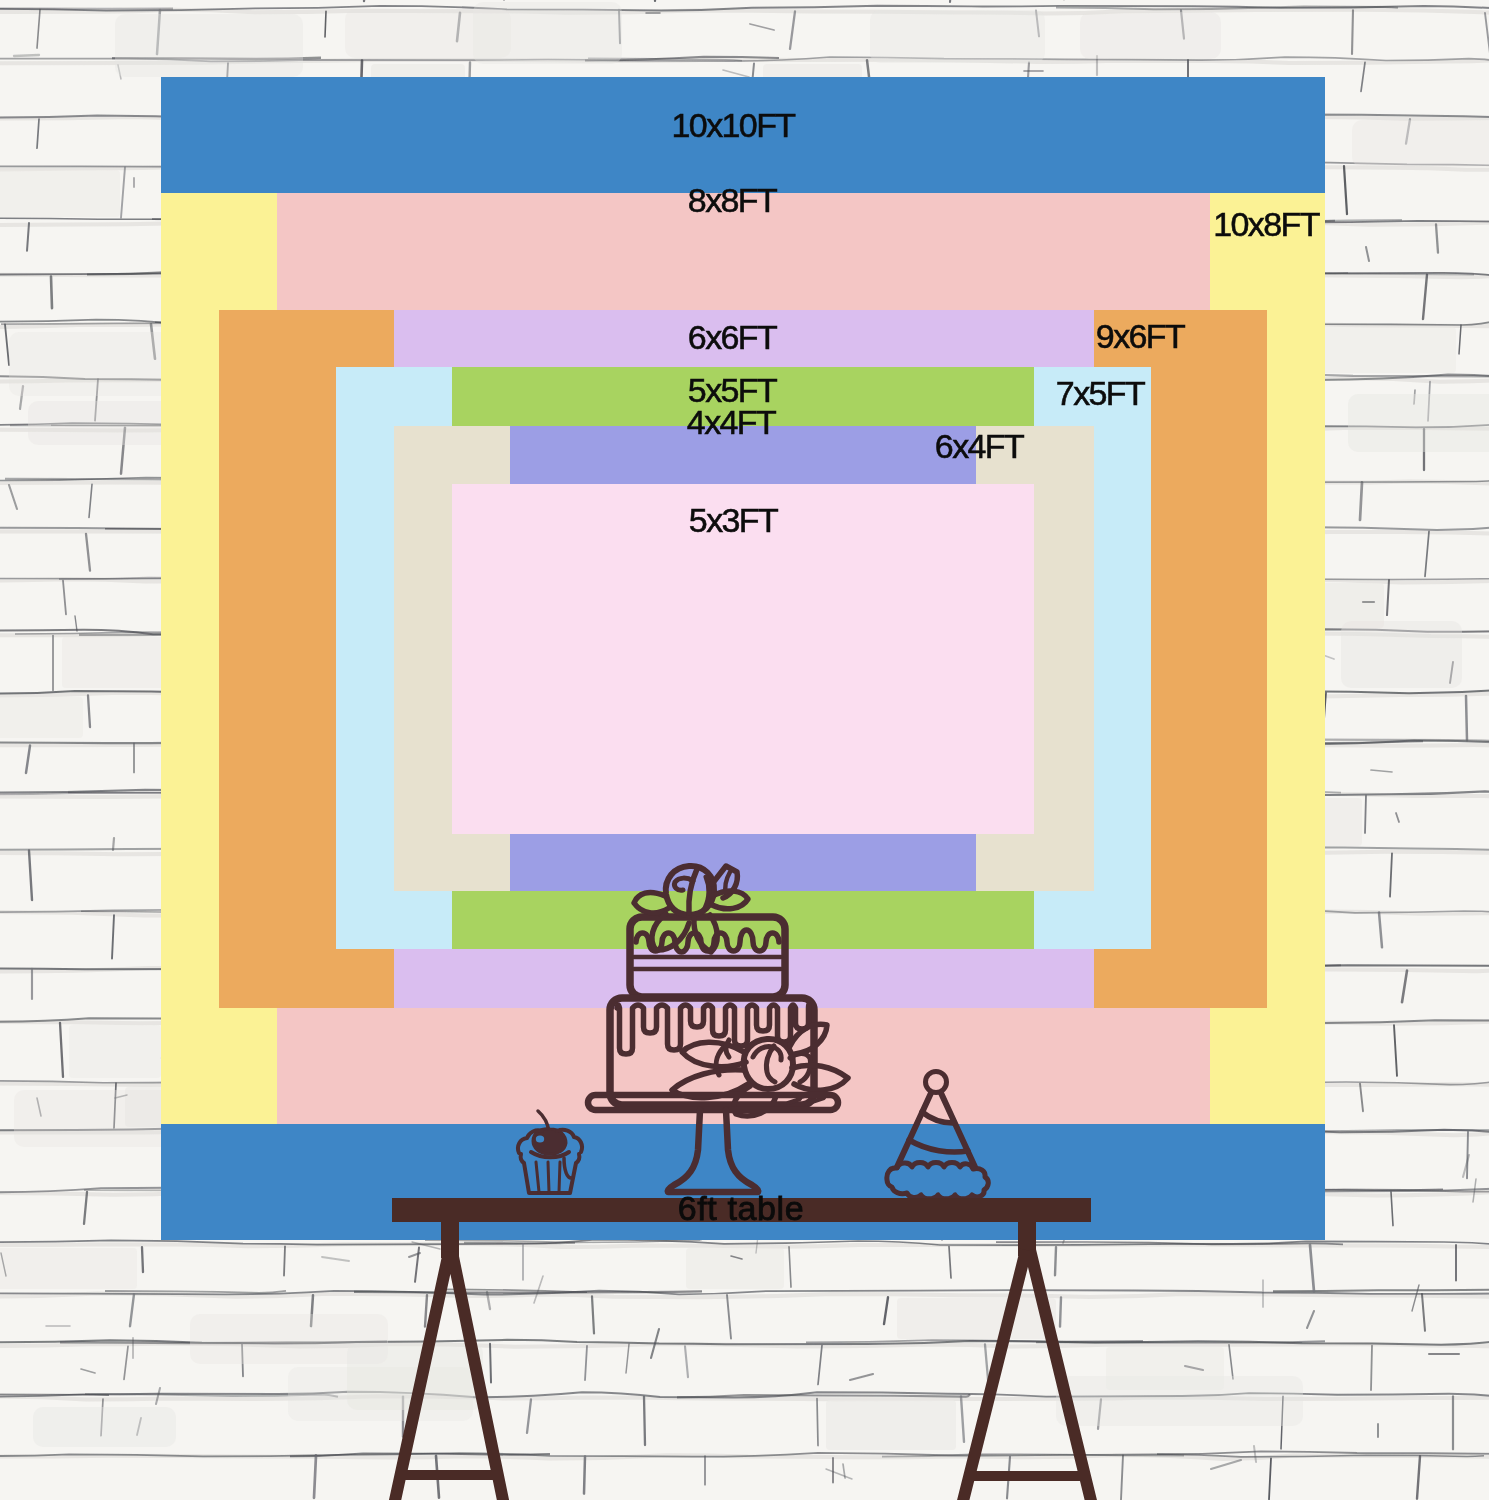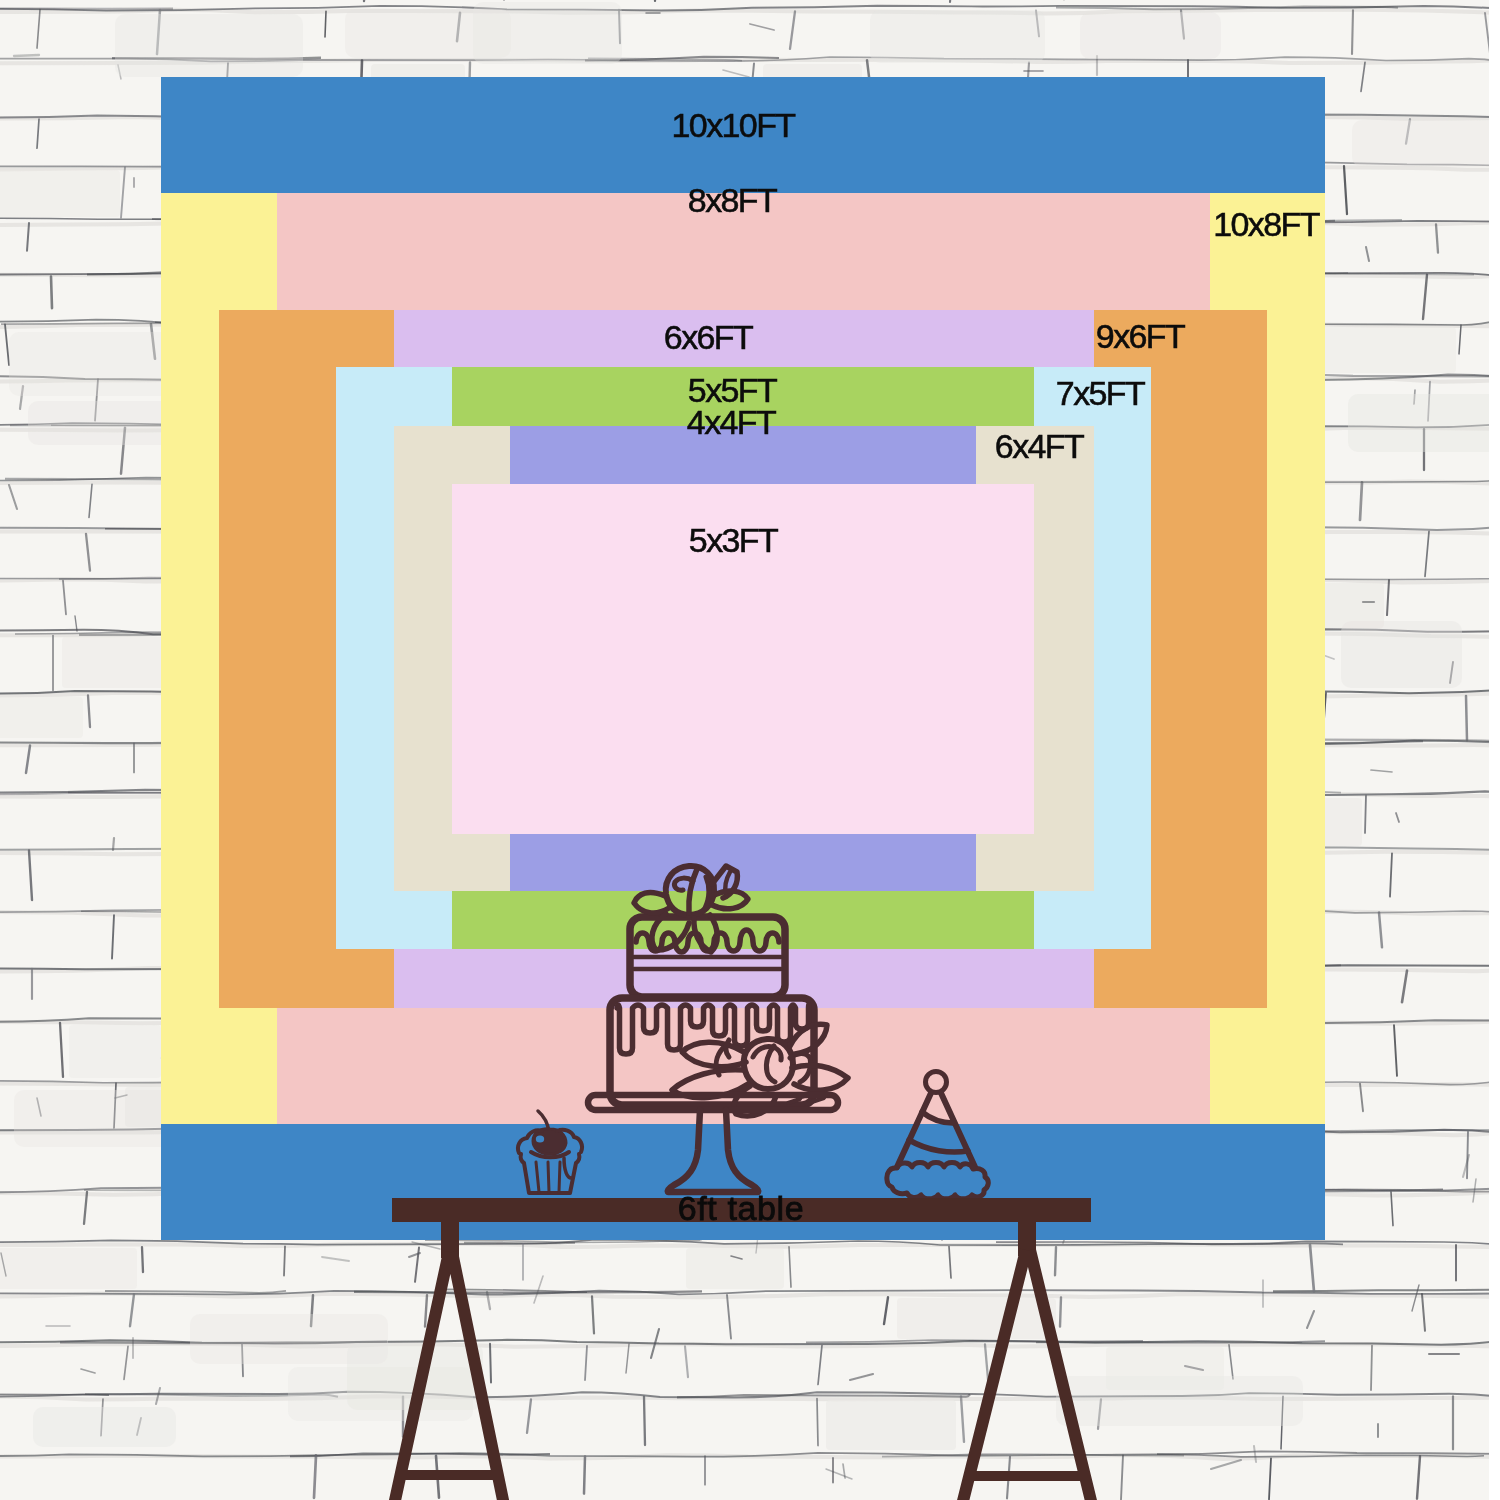--- a/index.html
+++ b/index.html
@@ -623,33 +623,33 @@
 <div class="rect" style="left:510px;top:426px;width:466px;height:465px;background:#9c9ee5"></div>
 
 <div class="rect" style="left:452px;top:484px;width:582px;height:350px;background:#fbdef0"></div>
 
 <div class="lab" style="left:733px;top:125px">10x10FT</div>
 
 <div class="lab" style="left:732px;top:200px">8x8FT</div>
 
 <div class="lab" style="left:1266px;top:224px">10x8FT</div>
 
-<div class="lab" style="left:708px;top:337px">6x6FT</div>
+<div class="lab" style="left:732px;top:337px">6x6FT</div>
 
 <div class="lab" style="left:1140px;top:336px">9x6FT</div>
 
 <div class="lab" style="left:732px;top:390px">5x5FT</div>
 
 <div class="lab" style="left:1100px;top:393px">7x5FT</div>
 
 <div class="lab" style="left:731px;top:422px">4x4FT</div>
 
-<div class="lab" style="left:1039px;top:446px">6x4FT</div>
-
-<div class="lab" style="left:733px;top:540px">5x3FT</div>
+<div class="lab" style="left:979px;top:446px">6x4FT</div>
+
+<div class="lab" style="left:733px;top:520px">5x3FT</div>
 
 <svg id="art" width="1500" height="1500" viewBox="0 0 1500 1500" fill="none">
 <g stroke="#4b2d31" stroke-linecap="round" stroke-linejoin="round">
 
 <rect x="630" y="917" width="155" height="80" rx="12" stroke-width="7.5"></rect>
 
 <path d="M634 957 H781 M634 969 H781" stroke-width="4.5"></path>
 
 <path d="M636 942 a6.5 9 0 0 1 13 0 a6.5 9 0 0 0 13 0 a6.5 9 0 0 1 13 0 a6.5 10 0 0 0 13 0 a6.5 9 0 0 1 13 0 a6.5 9 0 0 0 13 0 a6.5 9 0 0 1 13 0 a6.5 9 0 0 0 13 0 a6.5 12 0 0 1 13 0 a6.5 9 0 0 0 13 0 a6.5 9 0 0 1 13 0" stroke-width="5.5"></path>
 

